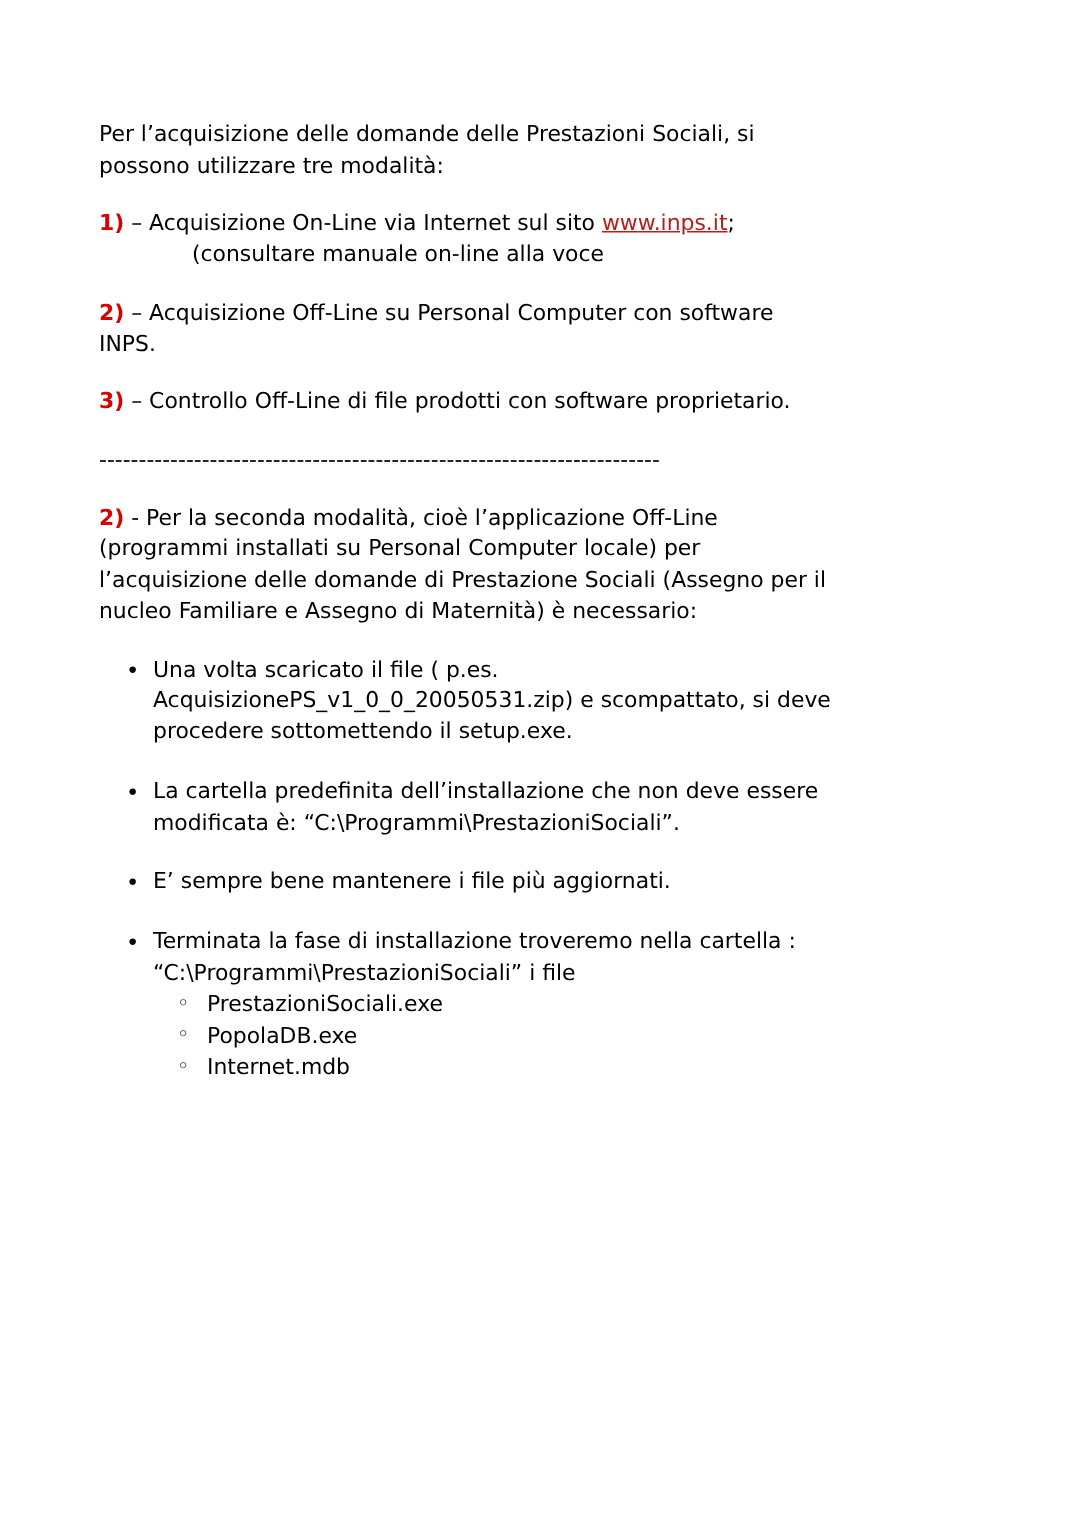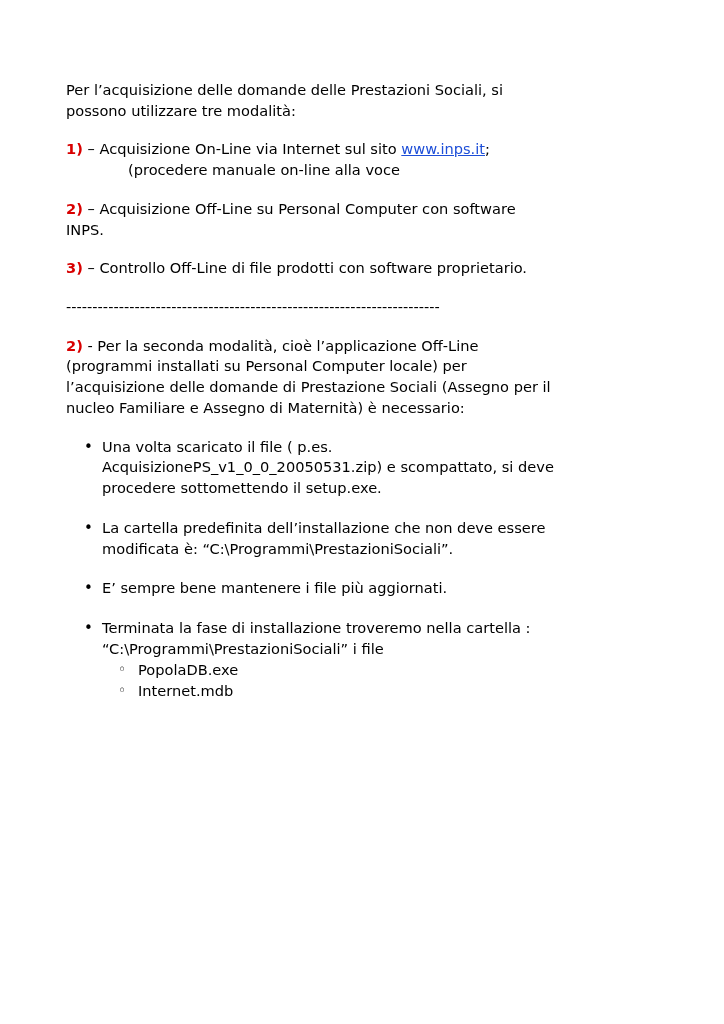--- a/index.html
+++ b/index.html
@@ -28,21 +28,21 @@
     margin: 0 0 18px 0;
   }
   .num {
     color: #d80000;
     font-weight: bold;
   }
   .bold {
     font-weight: bold;
   }
   a.link, .link {
-    color: #1d4ed8;
+    color: #b91c1c;
     text-decoration: underline;
   }
   .indent-hang {
     margin: 0 0 18px 0;
     padding-left: 31px;
     text-indent: -31px;
   }
   .indent-line {
     display: block;
     padding-left: 31px;
@@ -98,21 +98,21 @@
 </head>
 <body>
 
 <div class="page">
   <div class="doc">
 
     <p class="para">Per l’acquisizione delle domande delle Prestazioni Sociali, si possono utilizzare tre modalità:</p>
 
     <p class="indent-hang">
       <span class="num">1)</span><span> – Acquisizione On-Line via Internet sul sito </span><span class="link">www.inps.it</span><span>;</span>
-      <span class="indent-line">(procedere manuale on-line alla voce</span>
+      <span class="indent-line">(consultare manuale on-line alla voce</span>
     </p>
 
     <p class="para">
       <span class="num">2)</span><span> – Acquisizione Off-Line su Personal Computer con software INPS.</span>
     </p>
 
     <p class="para">
       <span class="num">3)</span><span> – Controllo Off-Line di file prodotti  con software proprietario.</span>
     </p>
 
@@ -134,20 +134,21 @@
       </li>
 
       <li>
         <span class="line">E’ sempre bene mantenere i file più aggiornati.</span>
       </li>
 
       <li>
         <span class="line">Terminata la fase di installazione troveremo nella cartella :</span>
         <span class="line">“C:\Programmi\PrestazioniSociali” i file</span>
         <ul class="sub">
+          <li>PrestazioniSociali.exe</li>
           <li>PopolaDB.exe</li>
           <li>Internet.mdb</li>
         </ul>
       </li>
 
     </ul>
 
   </div>
 </div>
 

